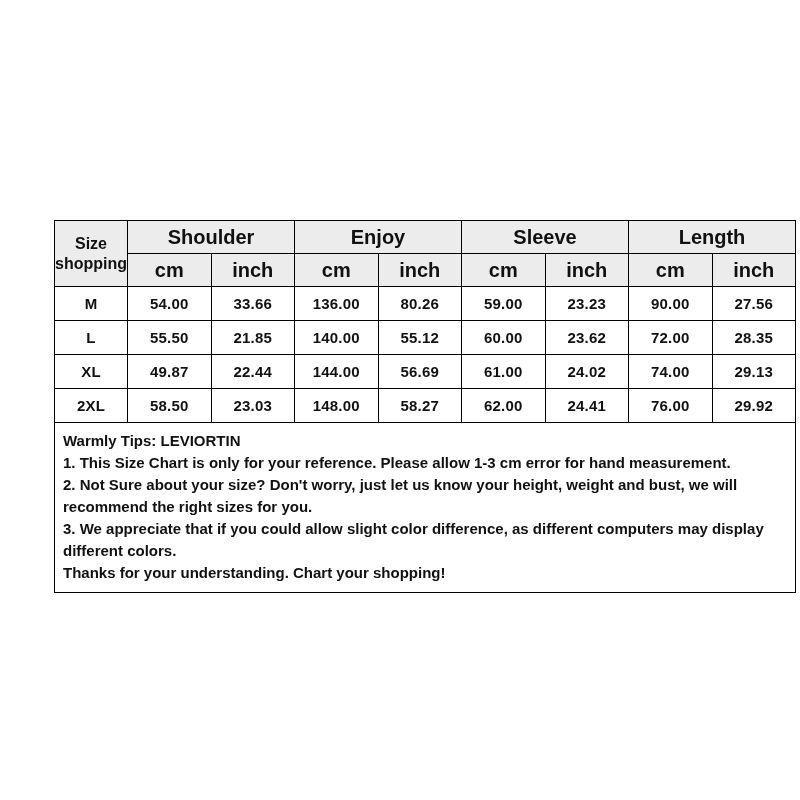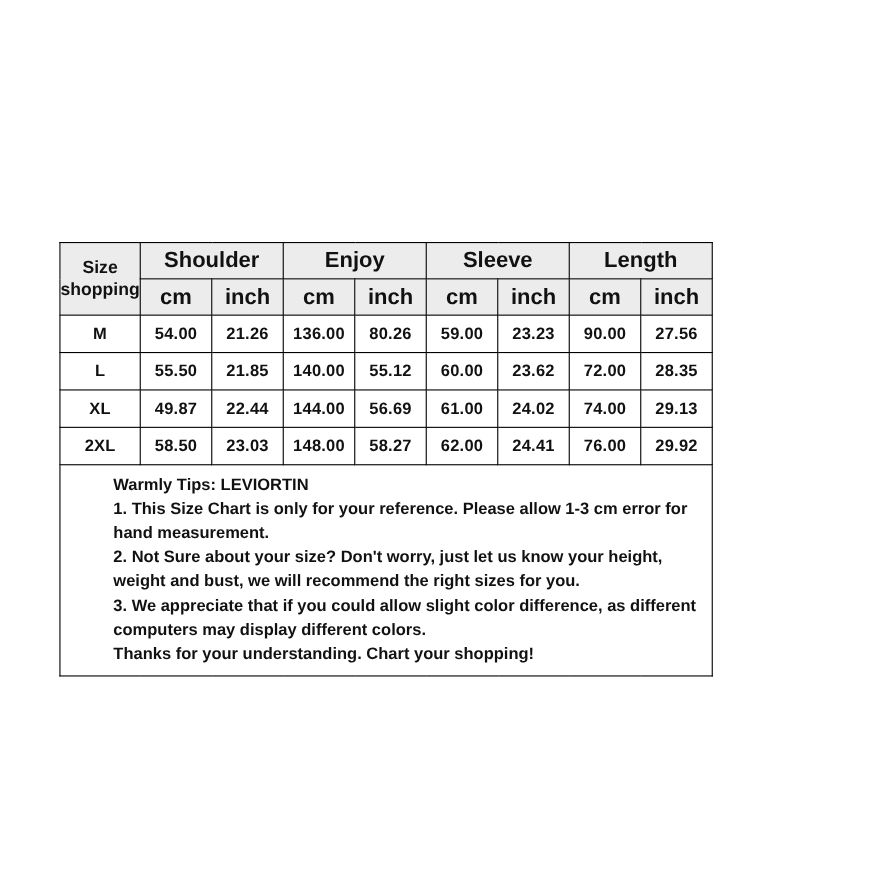--- a/index.html
+++ b/index.html
@@ -11,21 +11,21 @@
     width: 800px;
     height: 800px;
     position: relative;
     font-family: "Liberation Sans", sans-serif;
     -webkit-font-smoothing: antialiased;
   }
   .chart-wrap {
     position: absolute;
     top: 220px;
     left: 54px;
-    width: 594px;
+    width: 742px;
   }
   table.size-table {
     border-collapse: collapse;
     width: 100%;
     table-layout: fixed;
   }
   .size-table th,
   .size-table td {
     border: 1.5px solid #000000;
     text-align: center;
@@ -57,21 +57,20 @@
     padding: 7px 8px 8px 8px;
     height: 148px;
     background: #ffffff;
   }
   .tip-line {
     font-size: 15px;
     font-weight: bold;
     line-height: 22px;
     color: #111111;
     white-space: normal;
-    margin-left: 40px;
   }
 </style>
 </head>
 <body>
 
 <div class="chart-wrap">
   <table class="size-table">
     <thead>
       <tr>
         <th class="size-col" rowspan="2">
@@ -91,21 +90,21 @@
         <th>cm</th>
         <th>inch</th>
         <th>cm</th>
         <th>inch</th>
       </tr>
     </thead>
     <tbody>
   <tr>
     <td>M</td>
     <td>54.00</td>
-    <td>21.26</td>
+    <td>33.66</td>
     <td>136.00</td>
     <td>80.26</td>
     <td>59.00</td>
     <td>23.23</td>
     <td>90.00</td>
     <td>27.56</td>
   </tr>
 
   <tr>
     <td>L</td>

